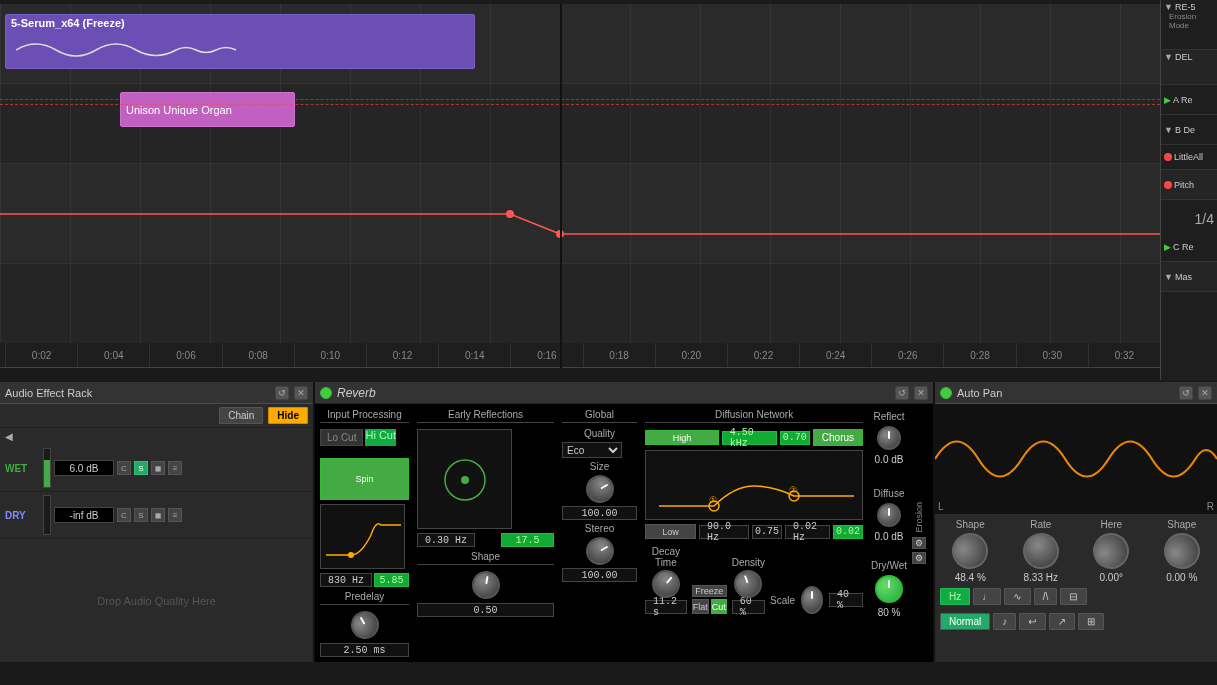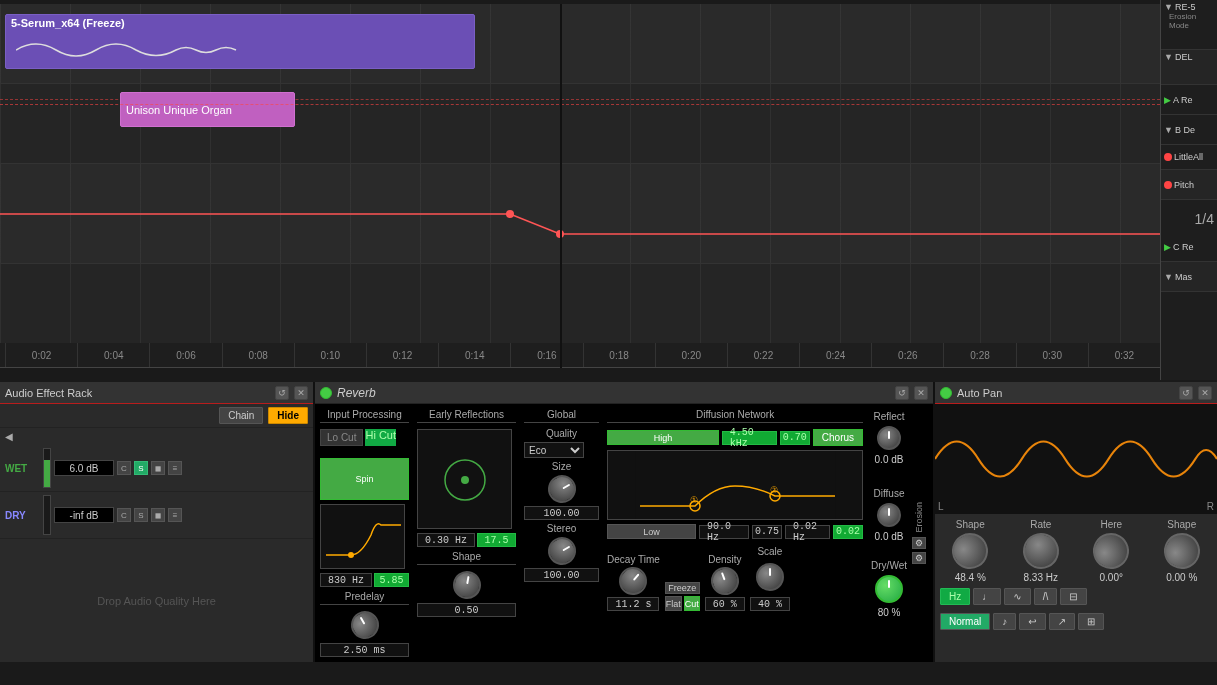--- a/index.html
+++ b/index.html
@@ -753,21 +753,21 @@
 
           <div class="reverb-graph" style="width:95px; height:100px;">
             <svg width="95" height="100" viewBox="0 0 95 100">
               <rect width="95" height="100" fill="#111"></rect>
               <circle cx="47" cy="50" r="20" stroke="#4a4" stroke-width="1.5" fill="none"></circle>
               <circle cx="47" cy="50" r="4" fill="#4a4"></circle>
             </svg>
           </div>
           <div style="display:flex; gap:2px;">
             <div class="value-display" style="flex:1;">0.30 Hz</div>
-            <div class="value-display value-display-green" style="width:39px;">17.5</div>
+            <div class="value-display value-display-green" style="width:53px;margin-left:24px;">17.5</div>
           </div>
 
           <div class="section-title">Shape</div>
           <div style="display:flex; justify-content:center;">
             <div class="knob" style="transform:rotate(10deg);"></div>
           </div>
           <div class="value-display" style="text-align:center;">0.50</div>
         </div>
 
         <div class="reverb-section global-section">
@@ -835,21 +835,21 @@
                 <div class="sm-btn sm-btn-active">Cut</div>
               </div>
             </div>
 
             <div style="display:flex; flex-direction:column; align-items:center; gap:2px;">
               <span class="param-label">Density</span>
               <div class="knob" style="transform:rotate(-20deg);"></div>
               <div class="value-display">60 %</div>
             </div>
 
-            <div style="display:flex; flex-direction:column; align-items:center; gap:6px;">
+            <div style="display:flex; align-items:center; gap:6px;">
               <span class="param-label">Scale</span>
               <div class="knob" style="transform:rotate(0deg);"></div>
               <div class="value-display">40 %</div>
             </div>
           </div>
         </div>
 
         <div style="display:flex; gap:3px;">
           <div class="right-params">
             <div class="param-label">Reflect</div>

